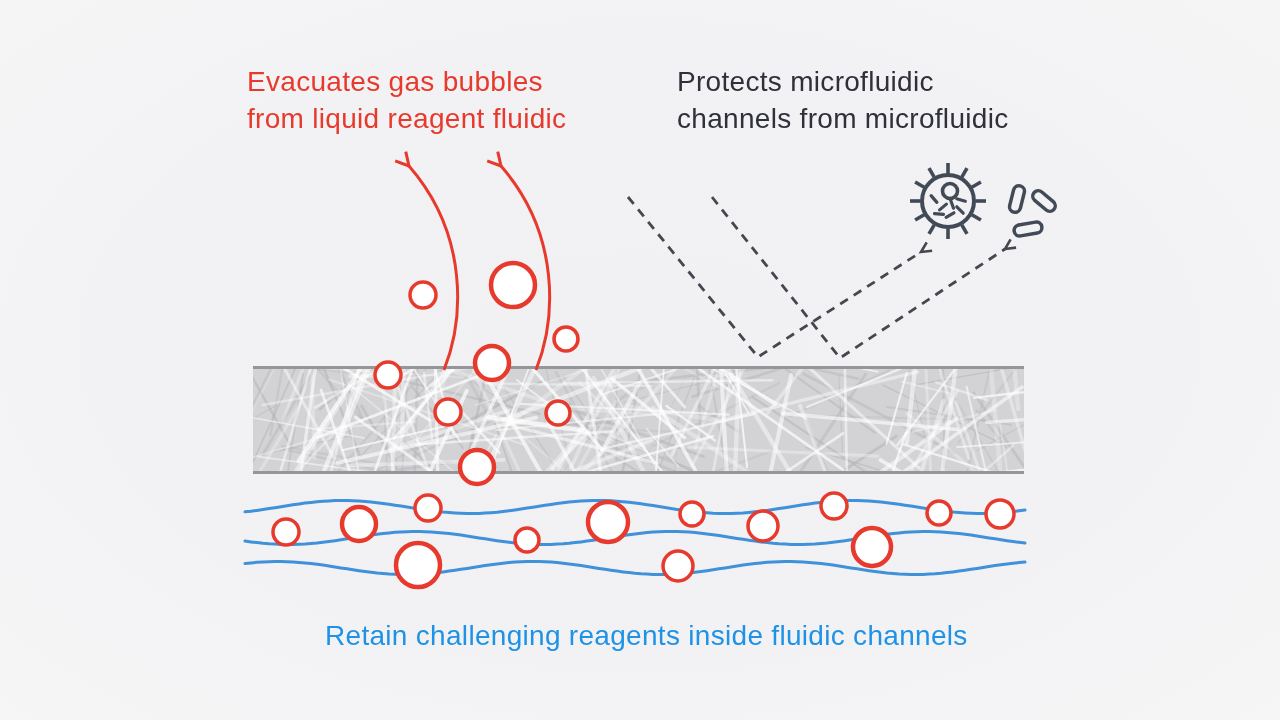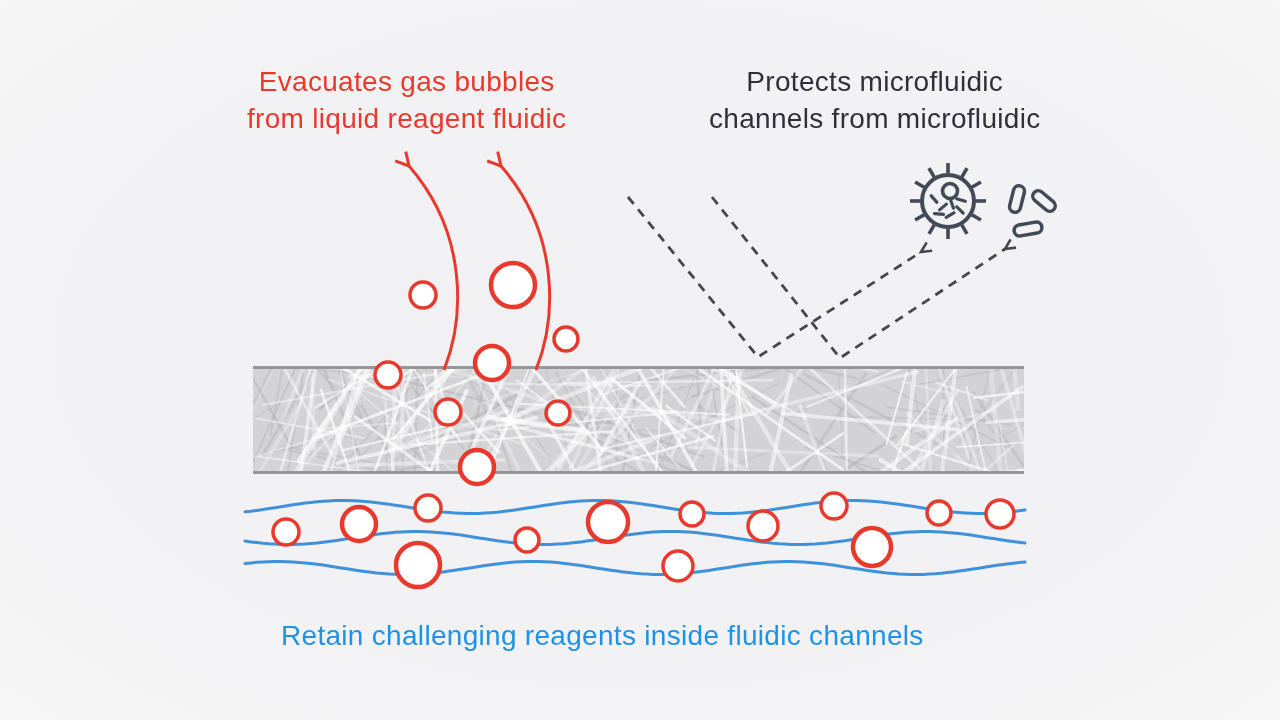--- a/index.html
+++ b/index.html
@@ -1,29 +1,28 @@
 <!DOCTYPE html>
 <html><head>
 <meta charset="utf-8">
 <style>
   html,body{margin:0;padding:0;background:#ffffff;}
   .stage{
     position:relative;width:1280px;height:720px;overflow:hidden;
     background:radial-gradient(ellipse at 50% 48%, #f1f0f3 0%, #f2f2f4 60%, #f6f6f7 100%);
     font-family:"Liberation Sans", sans-serif;
-    text-align:center;
   }
   .scene{position:absolute;left:0;top:0;}
   .label{
     position:absolute;font-size:28px;line-height:37px;letter-spacing:.3px;
     font-weight:400;white-space:nowrap;
   }
   .label-red{color:var(--red);}
-  .label-dark{color:var(--dark);margin-left:32px;}
-  .label-blue{color:var(--blue-text);}
+  .label-dark{color:var(--dark);}
+  .label-blue{color:var(--blue-text);margin-left:44px;}
 </style>
 </head>
 <body>
 
 <div class="stage" style="--red: #e73a2d; --dark: #30303a; --blue-text: #1e92e6;">
 
   <svg class="scene" id="scene" width="1280" height="720" viewBox="0 0 1280 720">
       <defs>
         <marker id="mRed" markerUnits="userSpaceOnUse" markerWidth="22" markerHeight="22" viewBox="0 0 22 22" refX="4" refY="11" orient="auto">
           <path d="M 17 4 L 4 11 L 17 18" fill="none" stroke="#e73a2d" stroke-width="3"></path>

